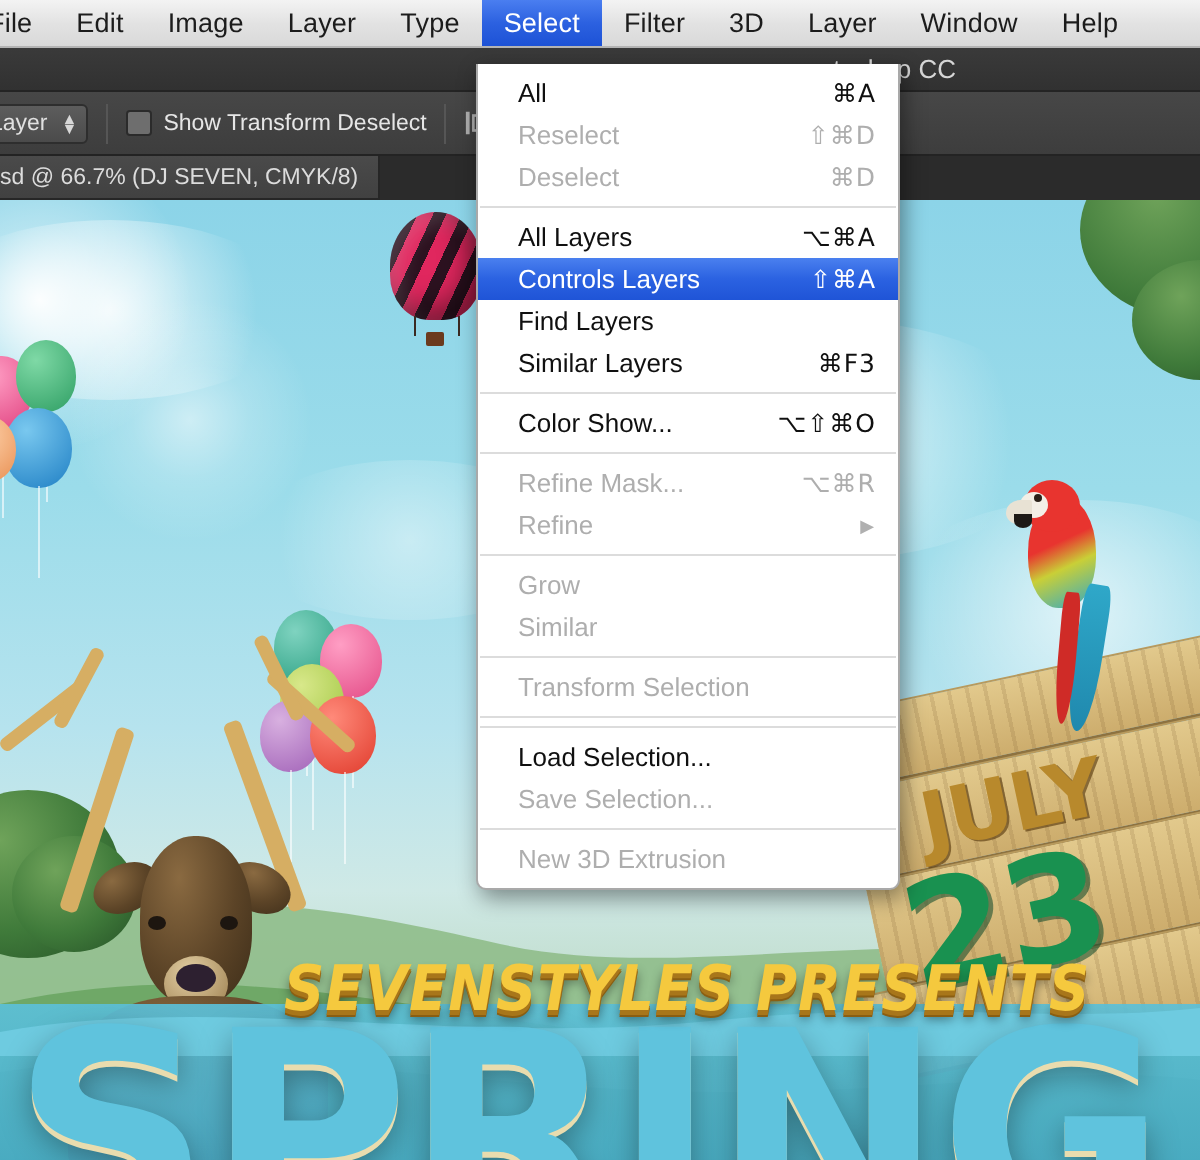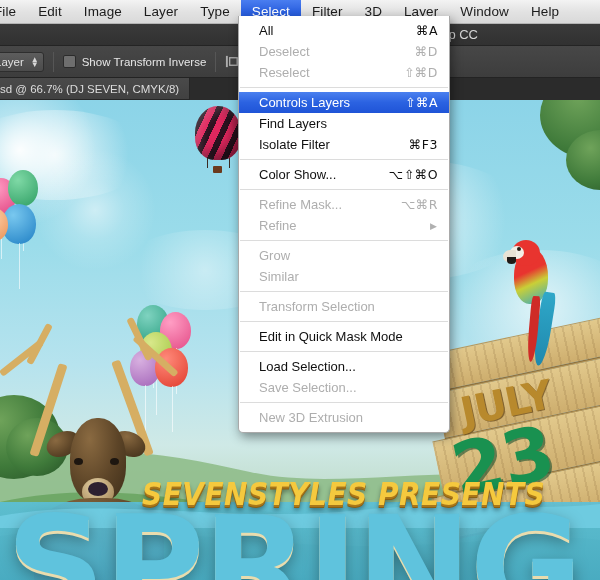--- a/index.html
+++ b/index.html
@@ -206,21 +206,21 @@
   }
   .waterband {
     position: absolute; left: 0; width: 600px;
     background: linear-gradient(to bottom, #5cc0d8, #49aecb);
     opacity: .92;
   }
 
   
   .dropdown {
     position: absolute;
-    top: 16px; left: 238px;
+    top: 32px; left: 238px;
     width: 212px;
     background: #ffffff;
     border: 1px solid #a9a9a9;
     border-top: none;
     border-radius: 0 0 5px 5px;
     box-shadow: 2px 4px 11px rgba(0,0,0,.42);
     padding: 4px 0 4px 0;
     z-index: 60;
     font-size: 13px;
   }
@@ -264,21 +264,21 @@
     <div class="opt-select">
       <span>Layer</span>
       <span class="arrows">
         <span>▲</span>
           <span>▼</span>
       </span>
     </div>
     <div class="vdiv"></div>
     <div class="checkrow">
       <div class="chkbox"></div>
-      <span class="opt-label">Show Transform Inverse</span>
+      <span class="opt-label">Show Transform Deselect</span>
     </div>
     <div class="vdiv"></div>
     <div class="align-icons">
       <svg class="align-ico" viewBox="0 0 16 16">
         <rect x="1" y="2" width="2" height="12" fill="#c9c9c9"></rect>
         <rect x="5" y="4" width="8" height="8" fill="none" stroke="#c9c9c9" stroke-width="1.4"></rect>
       </svg>
       <svg class="align-ico" viewBox="0 0 16 16">
         <rect x="7" y="1" width="2" height="14" fill="#c9c9c9"></rect>
         <rect x="3" y="5" width="10" height="6" fill="none" stroke="#c9c9c9" stroke-width="1.4"></rect>
@@ -417,37 +417,41 @@
       <span>Help</span>
     </div>
   </div>
 
   <div class="dropdown" id="select-dropdown">
       <div class="mi">
         <span class="lbl">All</span>
         <span class="key">⌘A</span>
       </div>
       <div class="mi disabled">
+        <span class="lbl">Reselect</span>
+        <span class="key">⇧⌘D</span>
+      </div>
+      <div class="mi disabled">
         <span class="lbl">Deselect</span>
         <span class="key">⌘D</span>
       </div>
-      <div class="mi disabled">
-        <span class="lbl">Reselect</span>
-        <span class="key">⇧⌘D</span>
-      </div>
-      <div class="sep"></div>
+      <div class="sep"></div>
+      <div class="mi">
+        <span class="lbl">All Layers</span>
+        <span class="key">⌥⌘A</span>
+      </div>
       <div class="mi sel">
         <span class="lbl">Controls Layers</span>
         <span class="key">⇧⌘A</span>
       </div>
       <div class="mi">
         <span class="lbl">Find Layers</span>
       </div>
       <div class="mi">
-        <span class="lbl">Isolate Filter</span>
+        <span class="lbl">Similar Layers</span>
         <span class="key">⌘F3</span>
       </div>
       <div class="sep"></div>
       <div class="mi">
         <span class="lbl">Color Show...</span>
         <span class="key">⌥⇧⌘O</span>
       </div>
       <div class="sep"></div>
       <div class="mi disabled">
         <span class="lbl">Refine Mask...</span>
@@ -462,23 +466,20 @@
         <span class="lbl">Grow</span>
       </div>
       <div class="mi disabled">
         <span class="lbl">Similar</span>
       </div>
       <div class="sep"></div>
       <div class="mi disabled">
         <span class="lbl">Transform Selection</span>
       </div>
       <div class="sep"></div>
-      <div class="mi">
-        <span class="lbl">Edit in Quick Mask Mode</span>
-      </div>
       <div class="sep"></div>
       <div class="mi">
         <span class="lbl">Load Selection...</span>
       </div>
       <div class="mi disabled">
         <span class="lbl">Save Selection...</span>
       </div>
       <div class="sep"></div>
       <div class="mi disabled">
         <span class="lbl">New 3D Extrusion</span>

